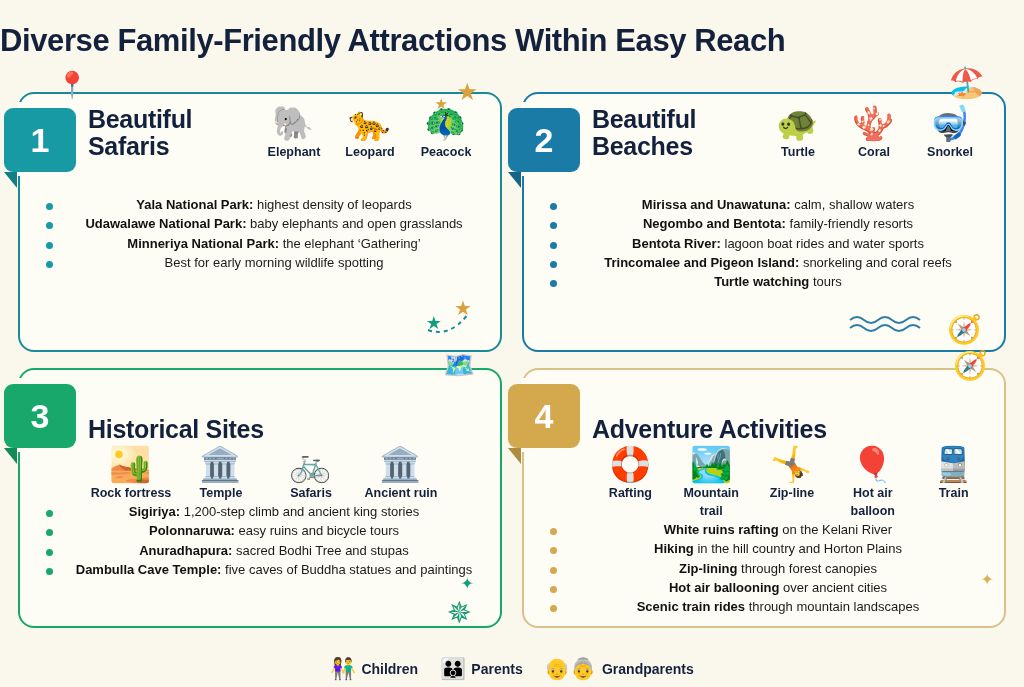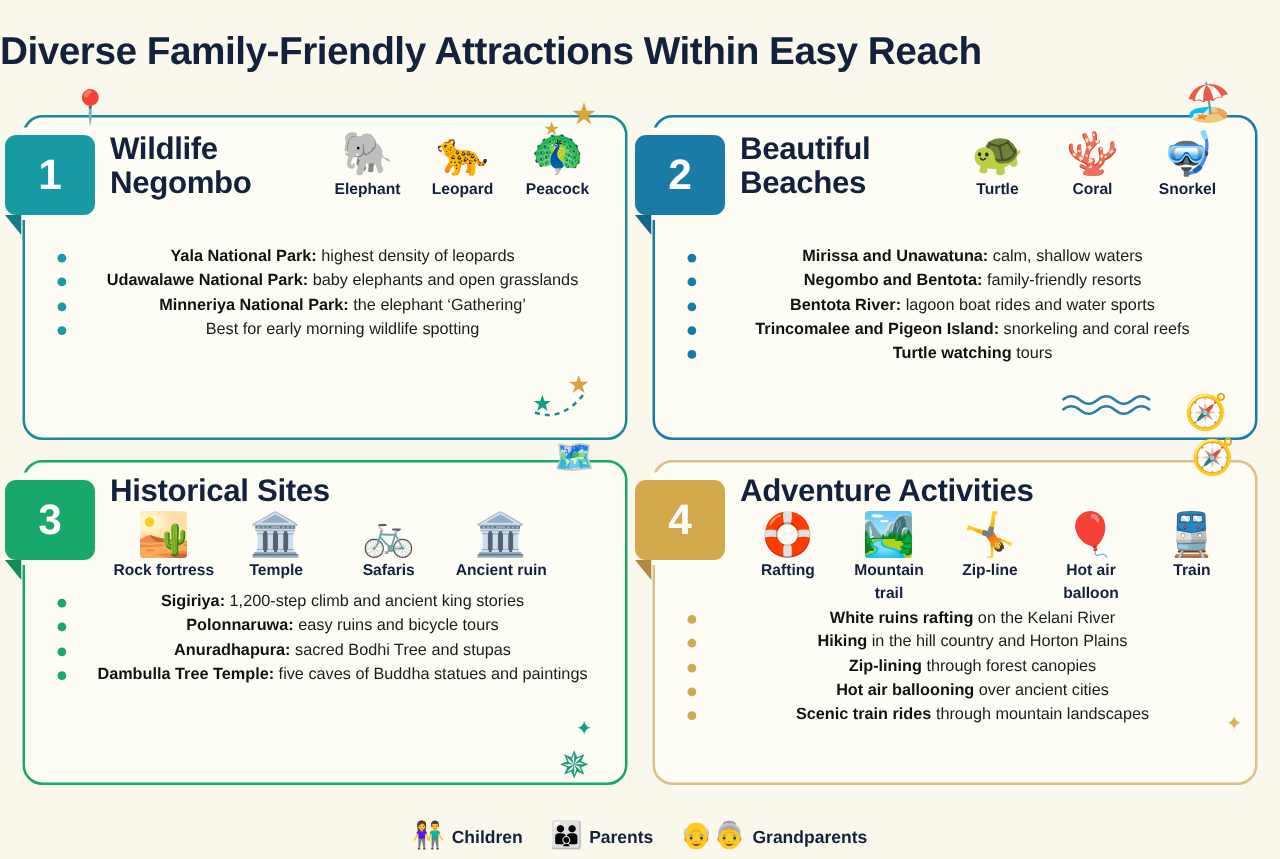--- a/index.html
+++ b/index.html
@@ -135,21 +135,21 @@
   .icon-label {
     font-size: 12.5px;
     font-weight: bold;
     color: #14213d;
     line-height: 1.05;
     margin-top: 1px;
     text-align: center;
   }
 
   
-  .head-stack .card-title { margin-bottom: 2px; }
+  .head-stack .card-title { margin-bottom: 2px; margin-top: 36px; }
   .head-stack .icon-row { justify-content: flex-start; padding-right: 0; }
   .head-stack .icon-cell { width: 86px; }
   .card4 .head-stack .icon-cell { width: 79px; }
 
   
   .bullets {
     padding: 2px 14px 0 24px;
     list-style: none;
   }
   .bullets li {
@@ -214,21 +214,21 @@
 
 <div class="grid">
 
   <section class="card teal card1">
     <div class="badge teal">
       <span class="num">1</span>
     </div>
 
     <div class="card-head">
       <div class="head-row">
-        <div class="card-title">Wildlife Negombo</div>
+        <div class="card-title">Beautiful Safaris</div>
         <div class="icon-row">
           <div class="icon-cell">
             <span class="icon-glyph">🐘</span>
             <span class="icon-label">Elephant</span>
           </div>
           <div class="icon-cell">
             <span class="icon-glyph">🐆</span>
             <span class="icon-label">Leopard</span>
           </div>
           <div class="icon-cell">
@@ -321,21 +321,21 @@
           <span class="icon-glyph">🏛️</span>
           <span class="icon-label">Ancient ruin</span>
         </div>
       </div>
     </div>
 
     <ul class="bullets">
       <li><b>Sigiriya:</b><span> 1,200-step climb and ancient king stories</span></li>
       <li><b>Polonnaruwa:</b><span> easy ruins and bicycle tours</span></li>
       <li><b>Anuradhapura:</b><span> sacred Bodhi Tree and stupas</span></li>
-      <li><b>Dambulla Tree Temple:</b><span> five caves of Buddha statues and paintings</span></li>
+      <li><b>Dambulla Cave Temple:</b><span> five caves of Buddha statues and paintings</span></li>
     </ul>
 
     <span class="deco" style="right:24px; top:-18px; font-size:26px;">🗺️</span>
     <span class="deco" style="right:26px; bottom:34px; font-size:16px; color:#12a07a;">✦</span>
     <span class="deco" style="right:28px; bottom:-2px; font-size:30px; color:#1d9b77;">✵</span>
   </section>
 
   <section class="card gold card4">
     <div class="badge gold">
       <span class="num">4</span>

